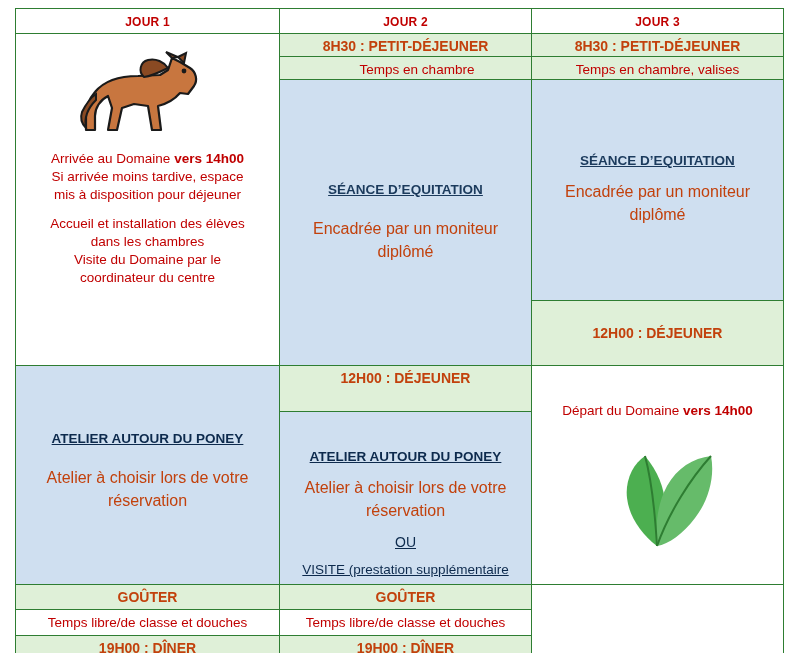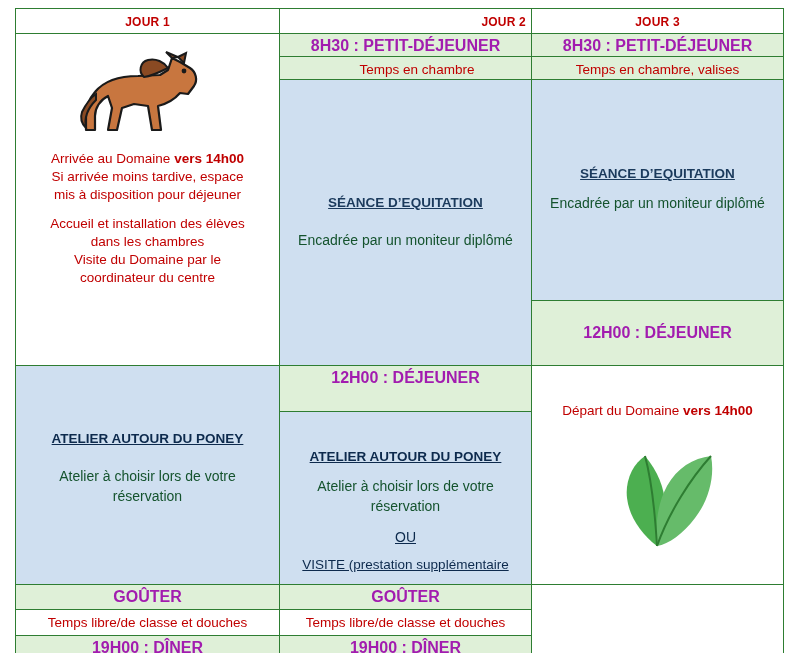--- a/index.html
+++ b/index.html
@@ -42,34 +42,34 @@
   .fill-blue  { background: #cfdff0; }
   .fill-white { background: #ffffff; }
 
   
   .t-red {
     color: #c00000;
     font-size: 13.5px;
     line-height: 1.32;
   }
   .t-dark {
-    color: #14532d;
-    font-size: 14px;
+    color: #c2410c;
+    font-size: 16px;
     line-height: 1.45;
   }
   .hdr {
     font-weight: bold;
     font-size: 12px;
     color: #c00000;
     letter-spacing: .2px;
   }
   .meal {
     font-weight: bold;
-    font-size: 16px;
-    color: #a21caf;
+    font-size: 14px;
+    color: #c2410c;
   }
   .title-u {
     font-weight: bold;
     text-decoration: underline;
     color: #0d2a4d;
     font-size: 13.5px;
     margin-top: 23px;
   }
   .title-u-blue {
     font-weight: bold;
@@ -119,21 +119,21 @@
     </colgroup>
     <tbody>
 
       <tr>
         <td class="fill-white">
           <div class="cell" style="height:24px;">
             <span class="hdr">JOUR 1</span>
           </div>
         </td>
         <td class="fill-white">
-          <div class="cell" style="height:24px;text-align:right;">
+          <div class="cell" style="height:24px;">
             <span class="hdr">JOUR 2</span>
           </div>
         </td>
         <td class="fill-white">
           <div class="cell" style="height:24px;">
             <span class="hdr">JOUR 3</span>
           </div>
         </td>
       </tr>
 

